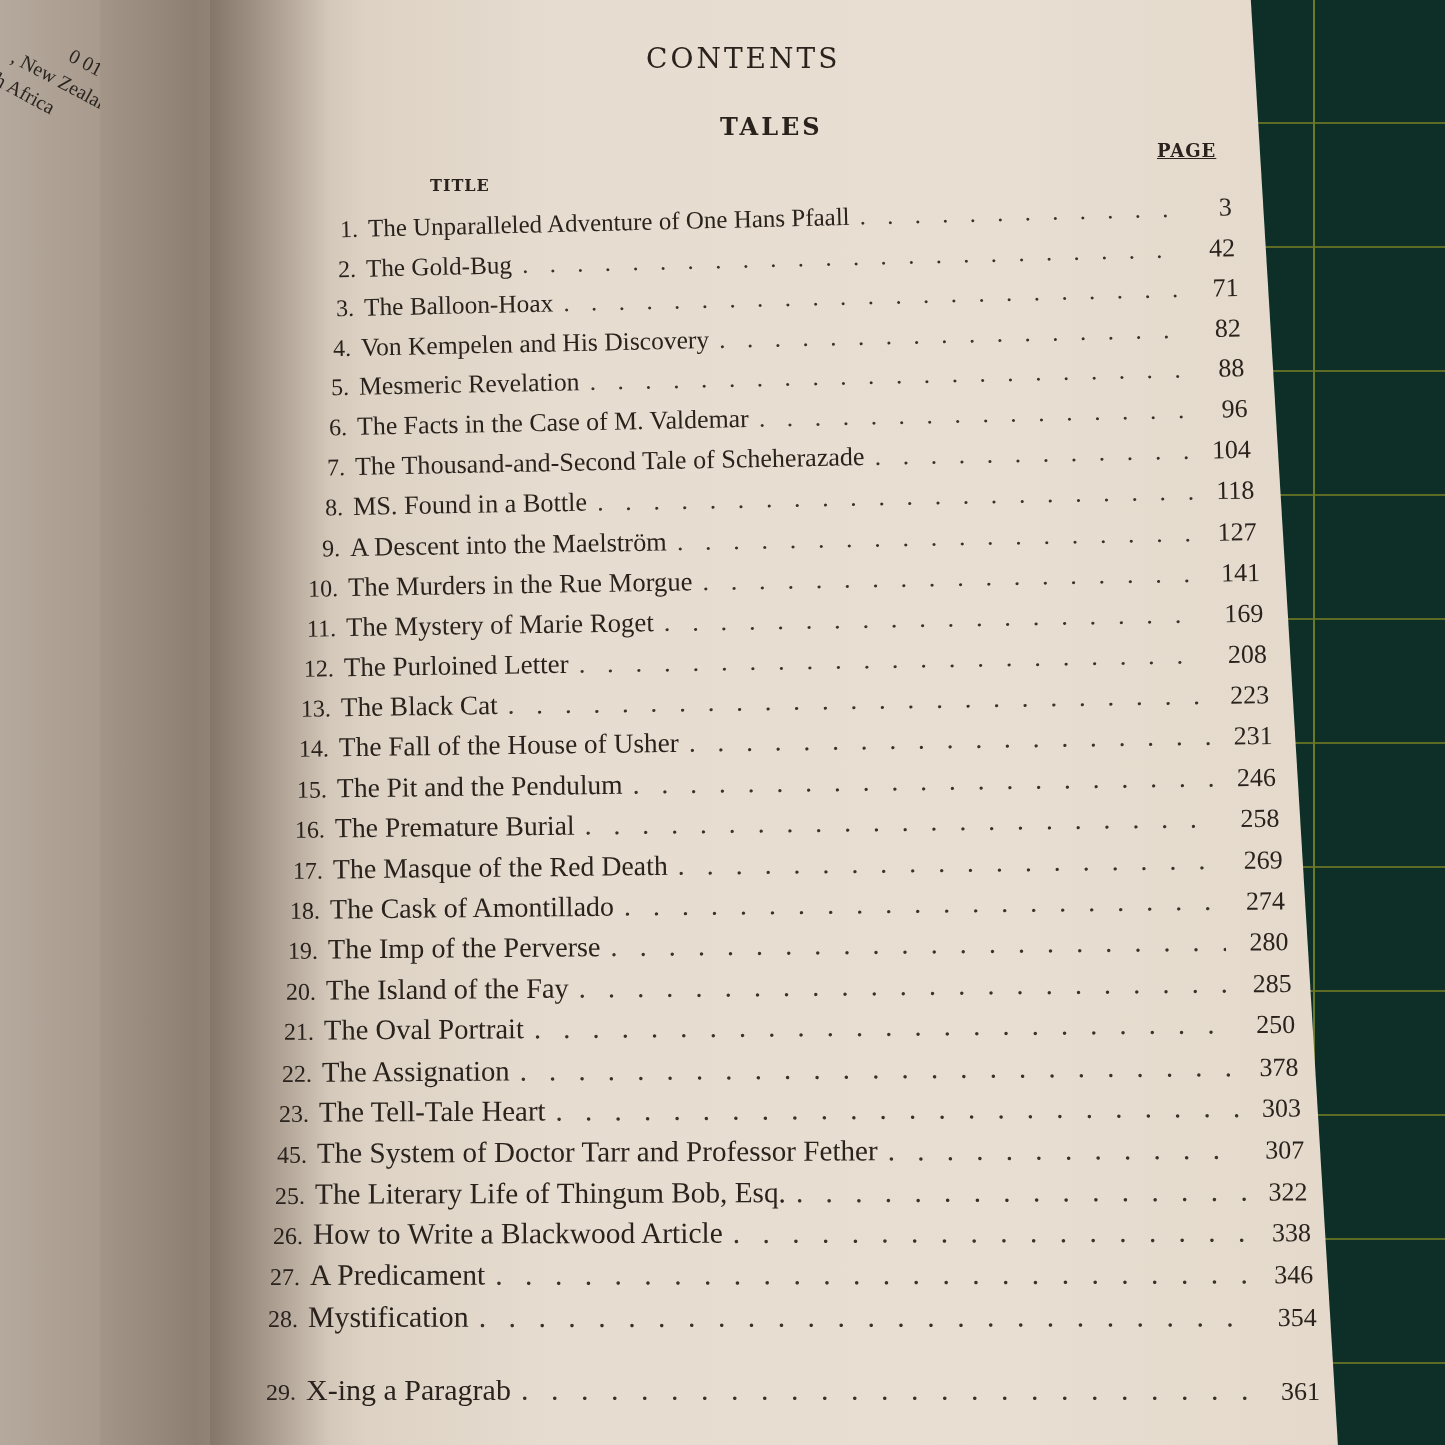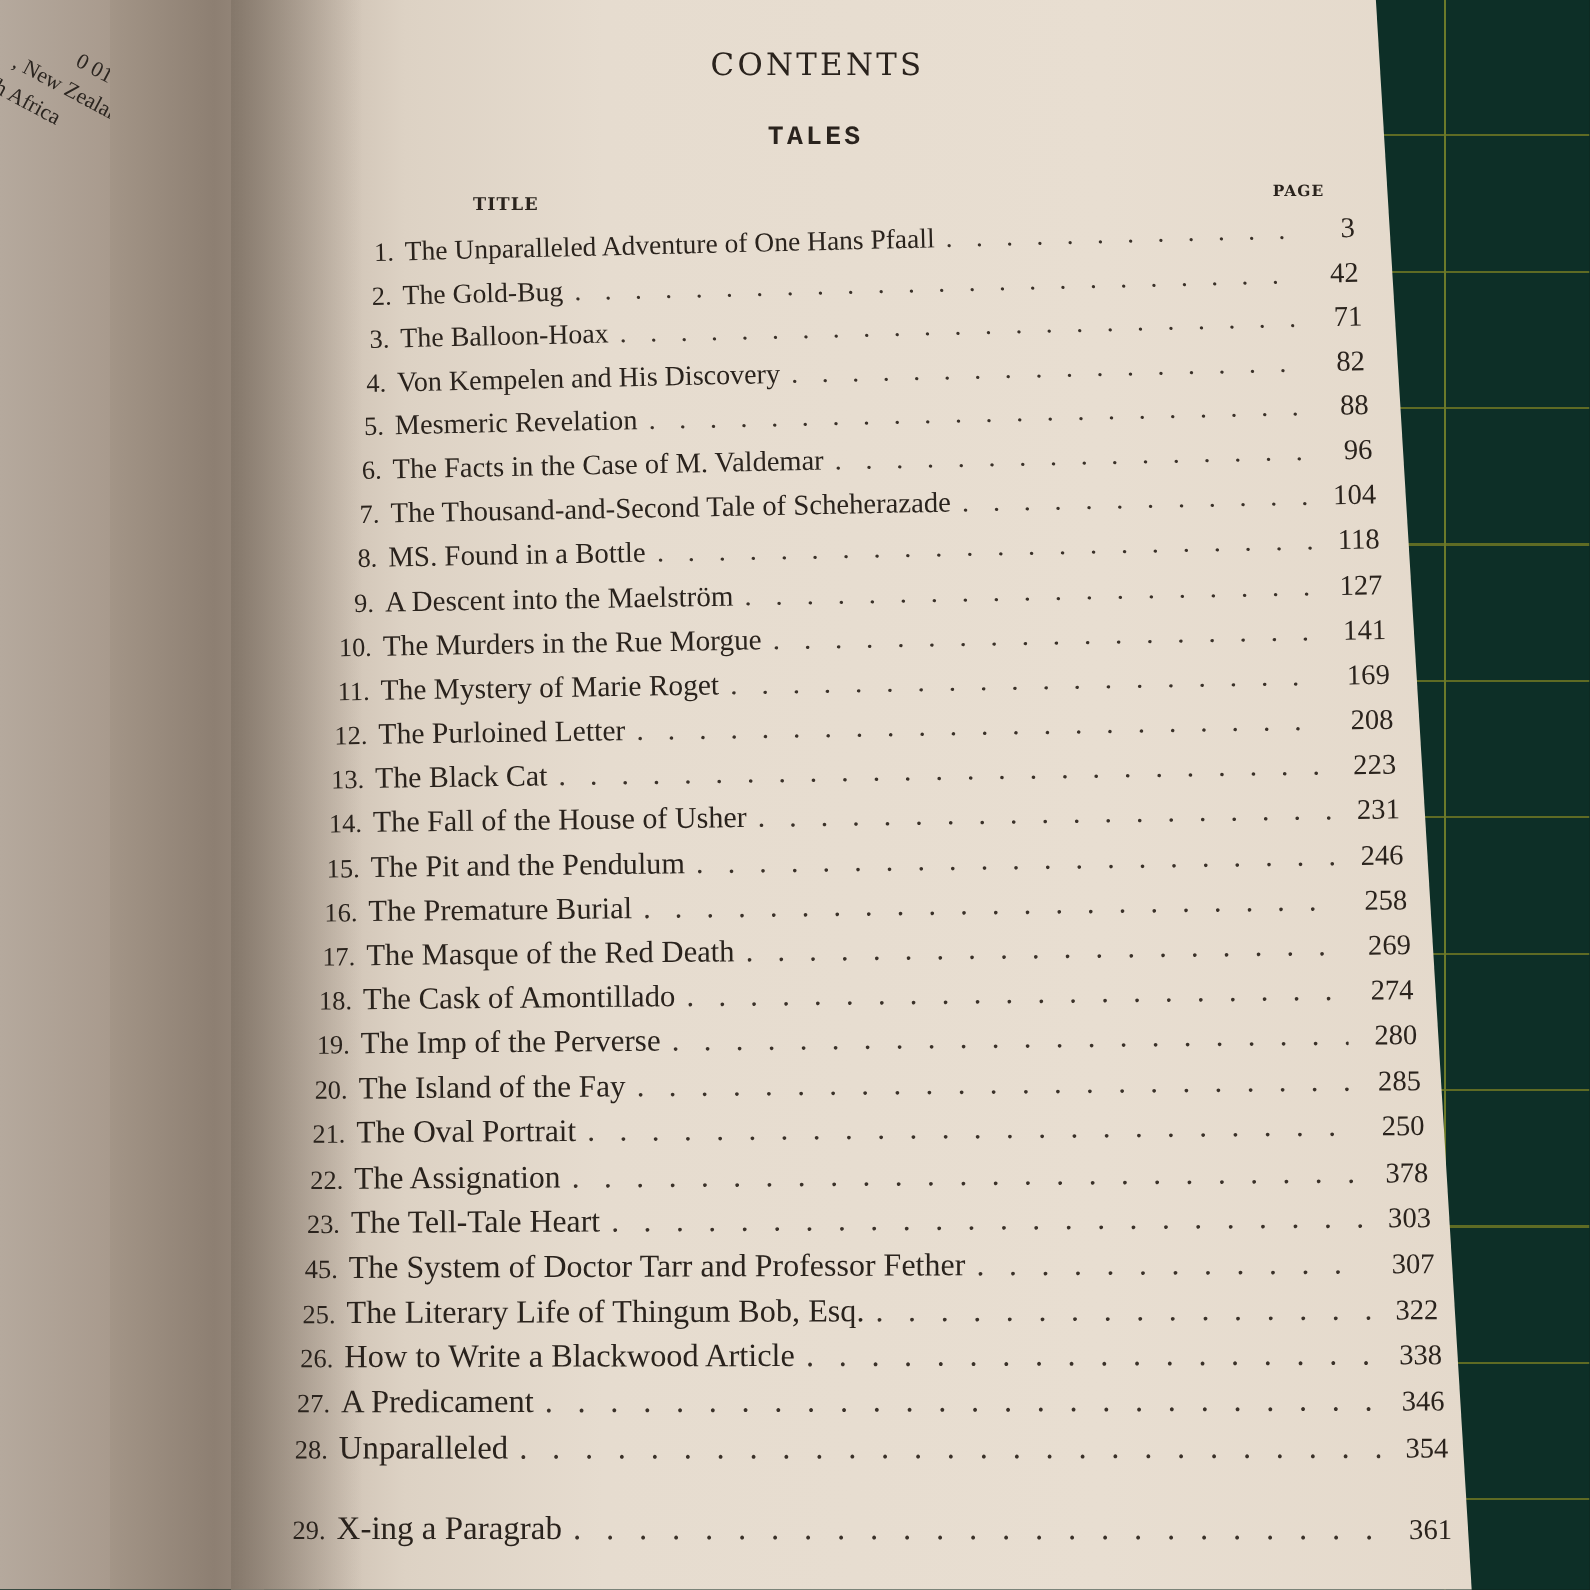--- a/index.html
+++ b/index.html
@@ -81,40 +81,40 @@
     }
     .heading-contents {
       position: absolute;
       top: 42px; left: 646px;
       font-size: 28px;
       letter-spacing: 3px;
       color: #2a231d;
     }
     .heading-tales {
       position: absolute;
-      top: 112px; left: 698px;
+      top: 112px; left: 720px;
       font-size: 24px;
       letter-spacing: 3px;
       font-weight: bold;
       color: #2a231d;
-      font-family: Liberation Mono, monospace;
     }
     .col-title {
       position: absolute;
       top: 176px; left: 430px;
       font-size: 16px;
       font-weight: bold;
       letter-spacing: 1px;
     }
     .col-page {
       position: absolute;
-      top: 166px; left: 1157px;
-      font-size: 14px;
+      top: 140px; left: 1157px;
+      font-size: 18px;
       font-weight: bold;
       letter-spacing: 1px;
+      text-decoration: underline;
     }
     .toc {
       position: absolute;
       top: 0; left: 0;
       width: 1445px;
       height: 1445px;
     }
     .entry {
       position: absolute;
       display: flex;
@@ -332,21 +332,21 @@
           <span class="pg">338</span>
         </div>
         <div class="entry" style="top: 1259.24px; left: 252.429px; width: 1061.29px; font-size: 29.6429px; transform: rotate(-0.0999999deg); transform-origin: left center;">
           <span class="num">27.</span>
           <span class="title">A Predicament</span>
           <span class="leader"></span>
           <span class="pg">346</span>
         </div>
         <div class="entry" style="top: 1300.1px; left: 250.214px; width: 1066.64px; font-size: 29.8214px; transform: rotate(-0.05deg); transform-origin: left center;">
           <span class="num">28.</span>
-          <span class="title">Unparalleled</span>
+          <span class="title">Mystification</span>
           <span class="leader"></span>
           <span class="pg">354</span>
         </div>
         <div class="entry" style="top: 1341px; left: 248px; width: 1072px; font-size: 30px; transform: rotate(0deg); transform-origin: left center; margin-top: 32px;">
           <span class="num">29.</span>
           <span class="title">X-ing a Paragrab</span>
           <span class="leader"></span>
           <span class="pg">361</span>
         </div>
       </div>

